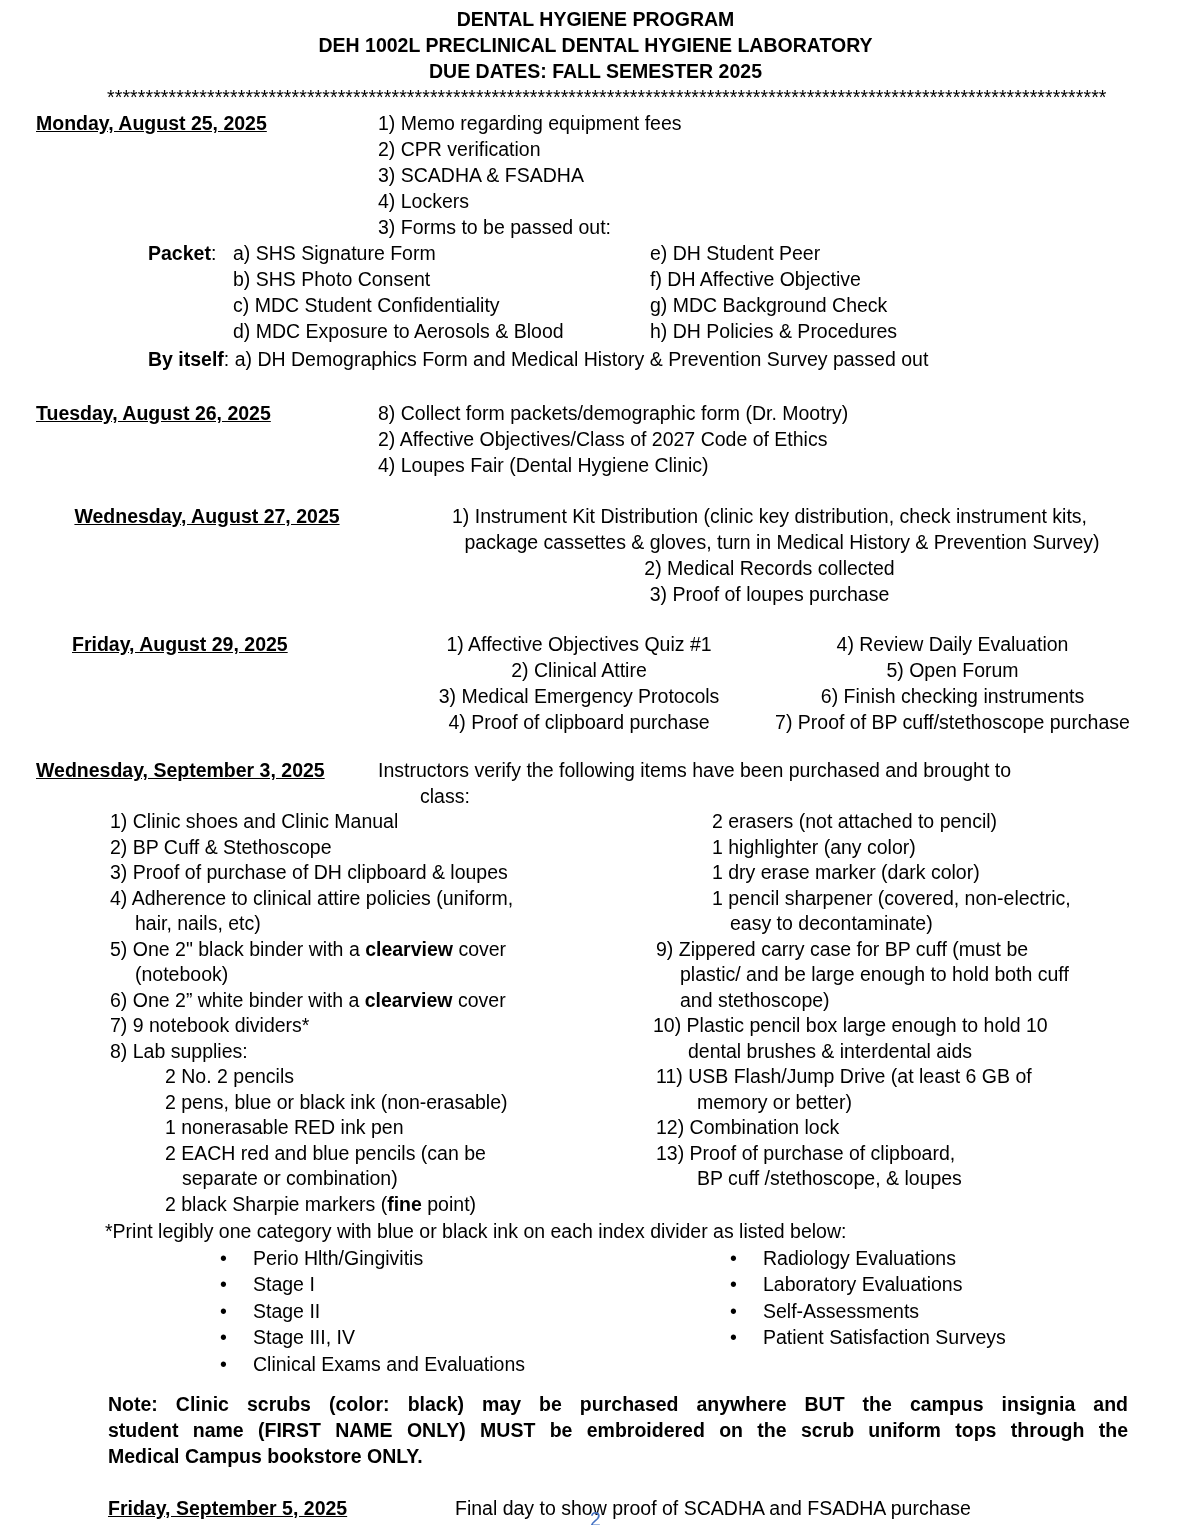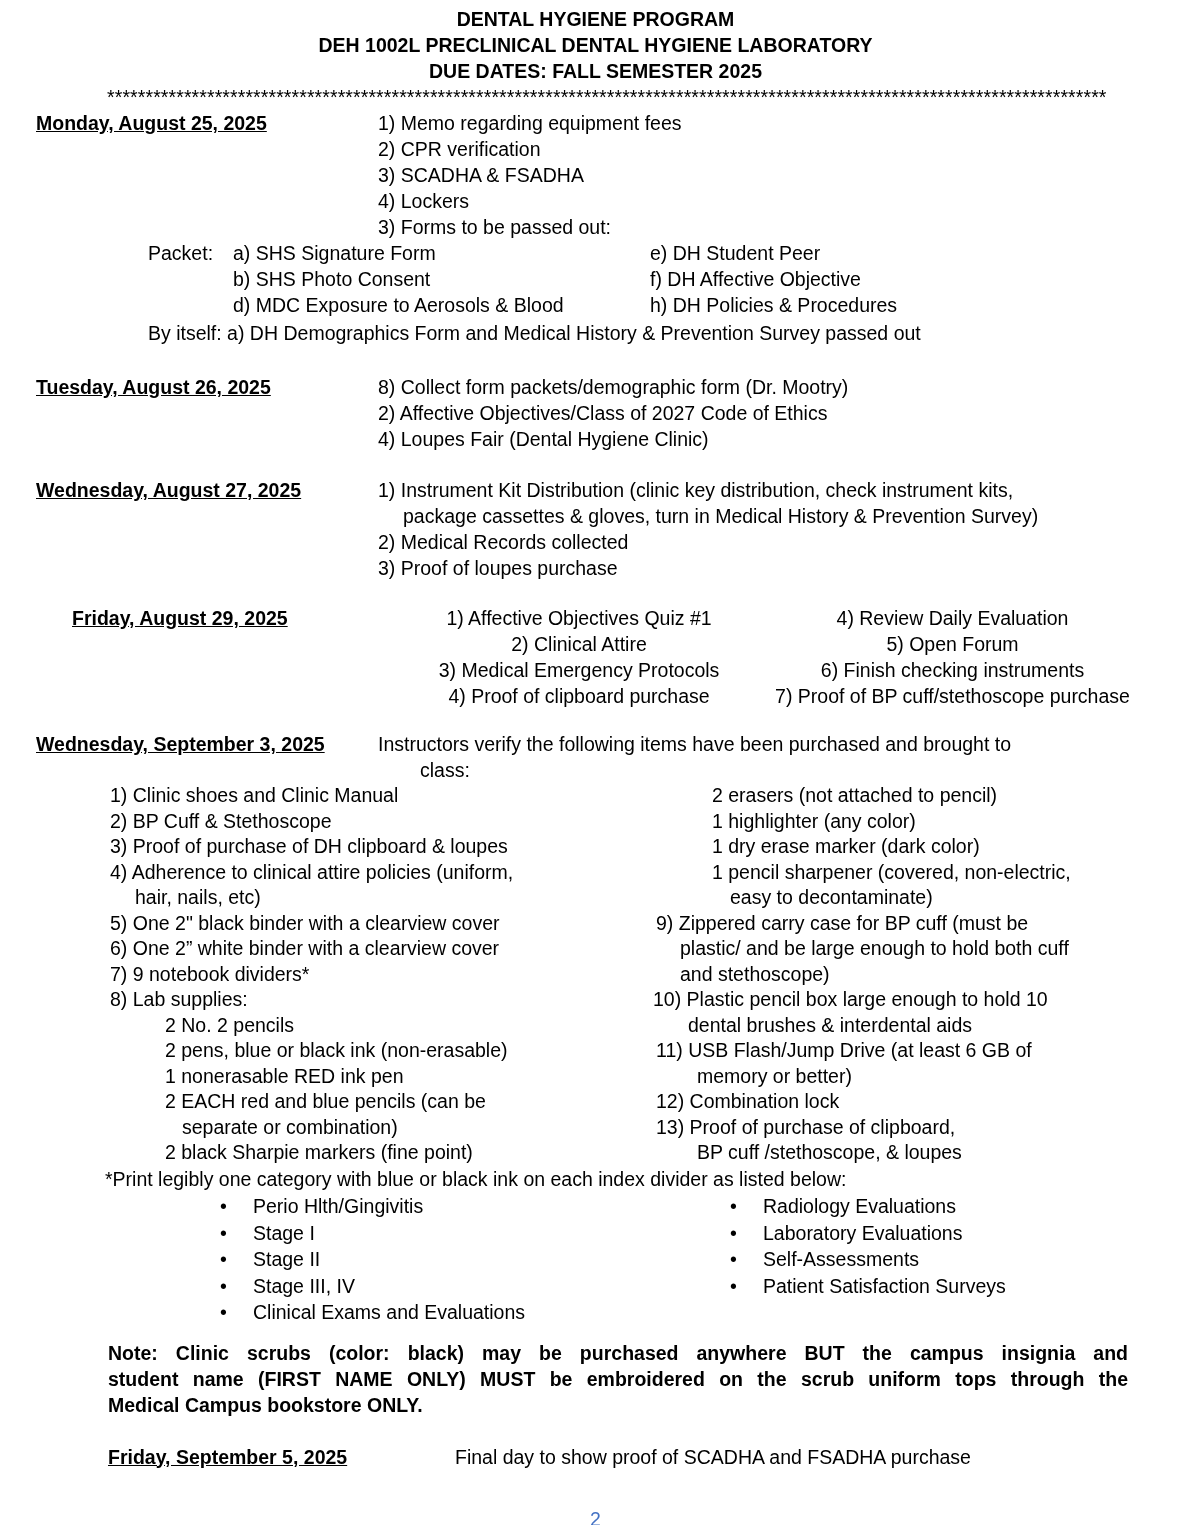--- a/index.html
+++ b/index.html
@@ -42,24 +42,24 @@
   .bul::before { content:"\2022"; flex:0 0 33px; }
 
   .note { margin-left:108px; margin-top:14px; width:1020px; font-weight:bold; }
   .just { text-align:justify; text-align-last:justify; }
 
   .frisep5 { display:grid; grid-template-columns:347px auto; padding-left:108px; margin-top:26px; }
 
   .pagenum { position:absolute; top:1506px; left:0; width:100%; text-align:center; color:#4472C4; }
 
   .mt24 { margin-top:24px;margin-left:36px; }
-  .mt25 { margin-top:25px; }
+  .mt25 { margin-top:25px;text-align:center; }
   .mt28 { margin-top:28px; }
   .mt22 { margin-top:22px; }
-  b { font-weight:normal; }
+  b { font-weight:bold; }
 </style>
 </head>
 <body>
 
 <header>
   <div class="hline">DENTAL HYGIENE PROGRAM</div>
   <div class="hline">DEH 1002L PRECLINICAL DENTAL HYGIENE LABORATORY</div>
   <div class="hline">DUE DATES: FALL SEMESTER 2025</div>
 </header>
 <div class="stars">**********************************************************************************************************************************</div>
@@ -78,20 +78,25 @@
 <div class="packet">
   <div class="prow">
     <span><b>Packet</b><span>:</span></span>
     <span>a) SHS Signature Form</span>
     <span>e) DH Student Peer</span>
   </div>
   <div class="prow">
     <span></span>
     <span>b) SHS Photo Consent</span>
     <span>f) DH Affective Objective</span>
+  </div>
+  <div class="prow">
+    <span></span>
+    <span>c) MDC Student Confidentiality</span>
+    <span>g) MDC Background Check</span>
   </div>
   <div class="prow">
     <span></span>
     <span>d) MDC Exposure to Aerosols &amp; Blood</span>
     <span>h) DH Policies &amp; Procedures</span>
   </div>
 </div>
 <div class="byitself">
   <b>By itself</b><span>: a) DH Demographics Form and Medical History &amp; Prevention Survey passed out</span>
 </div>
@@ -142,20 +147,21 @@
 </section>
 
 <div class="checklist">
   <div>
     <div>1) Clinic shoes and Clinic Manual</div>
     <div>2) BP Cuff &amp; Stethoscope</div>
     <div>3) Proof of purchase of DH clipboard &amp; loupes</div>
     <div>4) Adherence to clinical attire policies (uniform,</div>
     <div class="c1">hair, nails, etc)</div>
     <div><span>5) One 2" black binder with a </span><b>clearview</b><span> cover</span></div>
+    <div class="c1">(notebook)</div>
     <div><span>6) One 2” white binder with a </span><b>clearview</b><span> cover</span></div>
     <div>7) 9 notebook dividers*</div>
     <div>8) Lab supplies:</div>
     <div class="c2">2 No. 2 pencils</div>
     <div class="c2">2 pens, blue or black ink (non-erasable)</div>
     <div class="c2">1 nonerasable RED ink pen</div>
     <div class="c2">2 EACH red and blue pencils (can be</div>
     <div class="c3">separate or combination)</div>
     <div class="c2"><span>2 black Sharpie markers (</span><b>fine</b><span> point)</span></div>
   </div>

